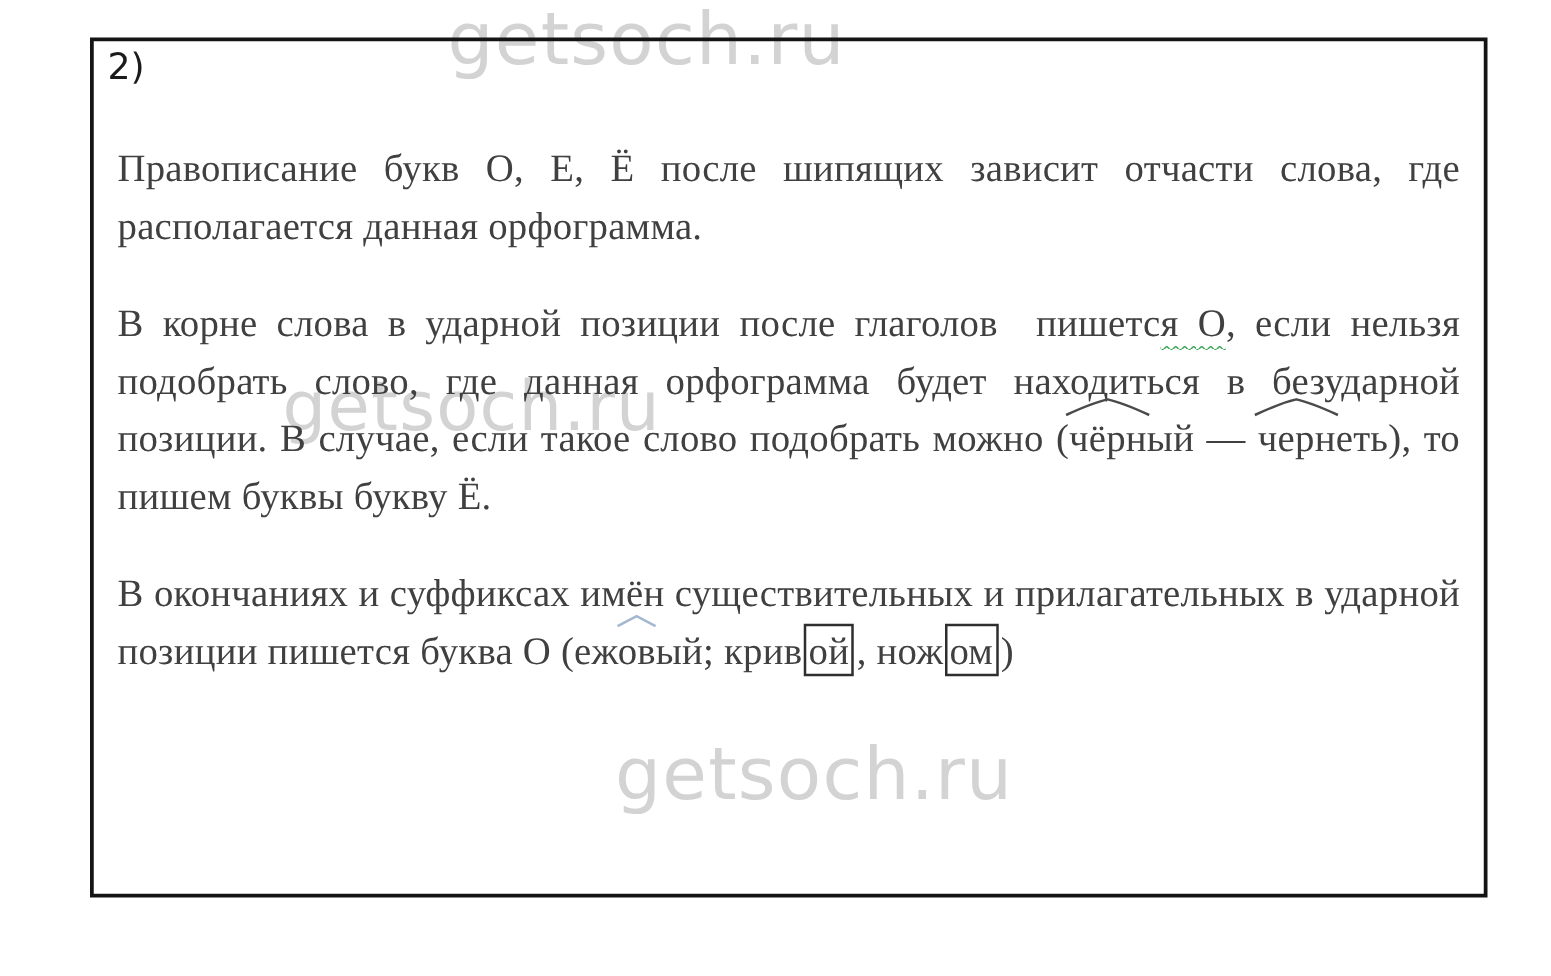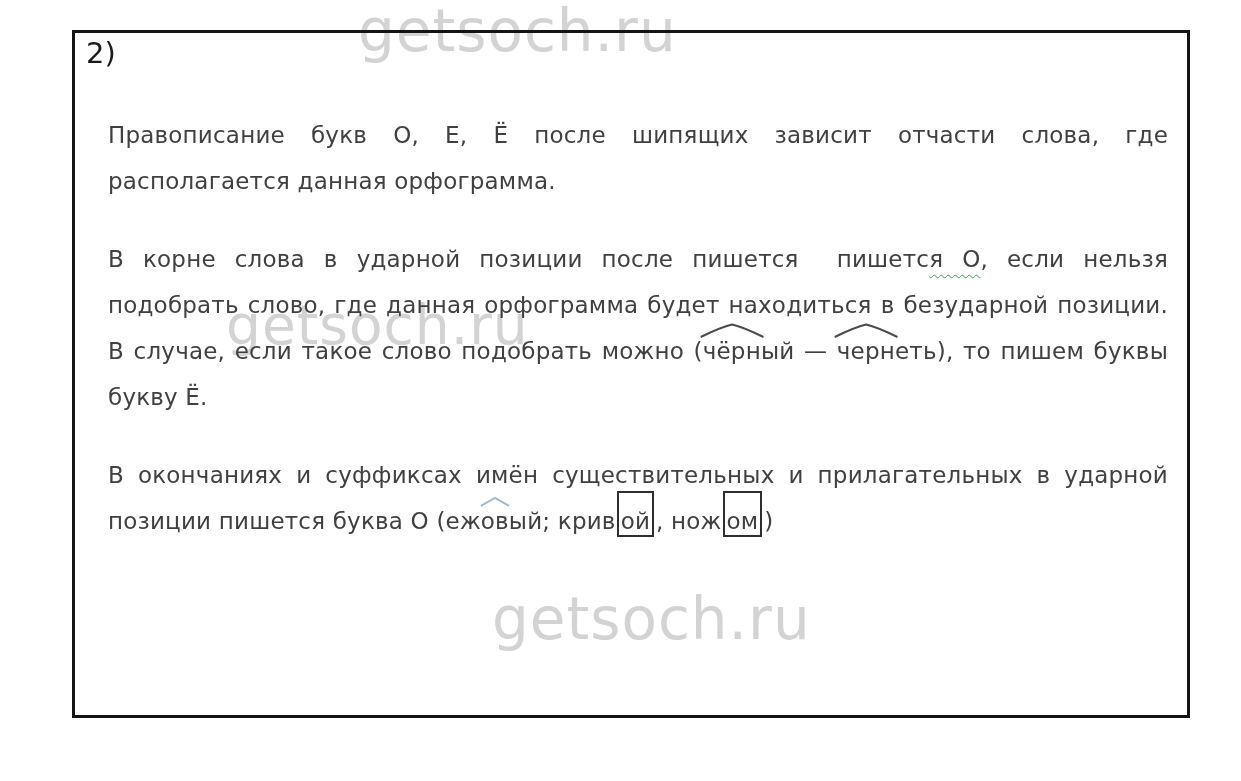--- a/index.html
+++ b/index.html
@@ -24,29 +24,30 @@
     background:transparent;pointer-events:none;
   }
   .item-number{
     position:absolute;z-index:1;left:86px;top:36px;
     font-size:29px;color:#1b1b1b;
   }
   .content{
     position:absolute;z-index:1;left:92px;top:112px;width:1076px;
   }
   .para{
-    margin:0 0 32px 16px;
-    font-size:23px;line-height:46px;
+    margin:0 0 32px 2px;
+    font-size:31px;line-height:46px;
     color:var(--text,#404040);
     text-align:justify;white-space:pre-wrap;
     letter-spacing:0.2px;
+    font-family:Liberation Serif, serif;
   }
   .mark-box{
     border:2px solid var(--box_mark,#2e2e2e);
-    padding:15px 2px 1px 2px;margin:0 2px 0 1px;
+    padding:2px 2px 1px 2px;margin:0 2px 0 1px;
   }
   .mark-root,.mark-caret{position:relative;}
   .overlay-svg{
     position:absolute;left:-5px;top:-15px;
     width:calc(100% + 10px);height:15px;overflow:visible;
   }
   .mark-caret .overlay-svg{left:-2px;top:-12px;width:calc(100% + 4px);height:11px;}
   .mark-squiggle{
     text-decoration-line:underline;
     text-decoration-style:wavy;
@@ -61,21 +62,21 @@
 <span class="watermark wm-top">getsoch.ru</span>
 <span class="watermark wm-mid">getsoch.ru</span>
 <span class="watermark wm-bottom">getsoch.ru</span>
 
 <div class="frame"></div>
 
 <div class="item-number">2)</div>
 
 <div class="content">
     <p class="para"><span>Правописание букв О, Е, Ё после шипящих зависит отчасти слова, где располагается данная орфограмма.</span></p>
-    <p class="para"><span>В корне слова в ударной позиции после пишется  пишетс</span><span class="mark-squiggle">я О</span><span>, если нельзя подобрать слово, где данная орфограмма будет находиться в безударной позиции. В случае, если такое слово подобрать можно (</span><span class="mark-root">чёрн<svg viewBox="0 0 100 30" preserveAspectRatio="none" class="overlay-svg">
+    <p class="para"><span>В корне слова в ударной позиции после глаголов  пишетс</span><span class="mark-squiggle">я О</span><span>, если нельзя подобрать слово, где данная орфограмма будет находиться в безударной позиции. В случае, если такое слово подобрать можно (</span><span class="mark-root">чёрн<svg viewBox="0 0 100 30" preserveAspectRatio="none" class="overlay-svg">
           <path d="M4 28 Q34 8 50 3 Q66 8 96 28" fill="none" stroke="#4a4a4a" stroke-width="2" vector-effect="non-scaling-stroke"></path>
         </svg></span><span>ый — </span><span class="mark-root">черн<svg viewBox="0 0 100 30" preserveAspectRatio="none" class="overlay-svg">
           <path d="M4 28 Q34 8 50 3 Q66 8 96 28" fill="none" stroke="#4a4a4a" stroke-width="2" vector-effect="non-scaling-stroke"></path>
         </svg></span><span>еть), то пишем буквы букву Ё.</span></p>
     <p class="para"><span>В окончаниях и суффиксах имён существительных и прилагательных в ударной позиции пишется буква О (еж</span><span class="mark-caret">ов<svg viewBox="0 0 100 30" preserveAspectRatio="none" class="overlay-svg">
           <path d="M6 27 L50 5 L94 27" fill="none" stroke="#a3b8d0" stroke-width="2" vector-effect="non-scaling-stroke"></path>
         </svg></span><span>ый; крив</span><span class="mark-box">ой</span><span>, нож</span><span class="mark-box">ом</span><span>)</span></p>
   </div>
 
 </body></html>

